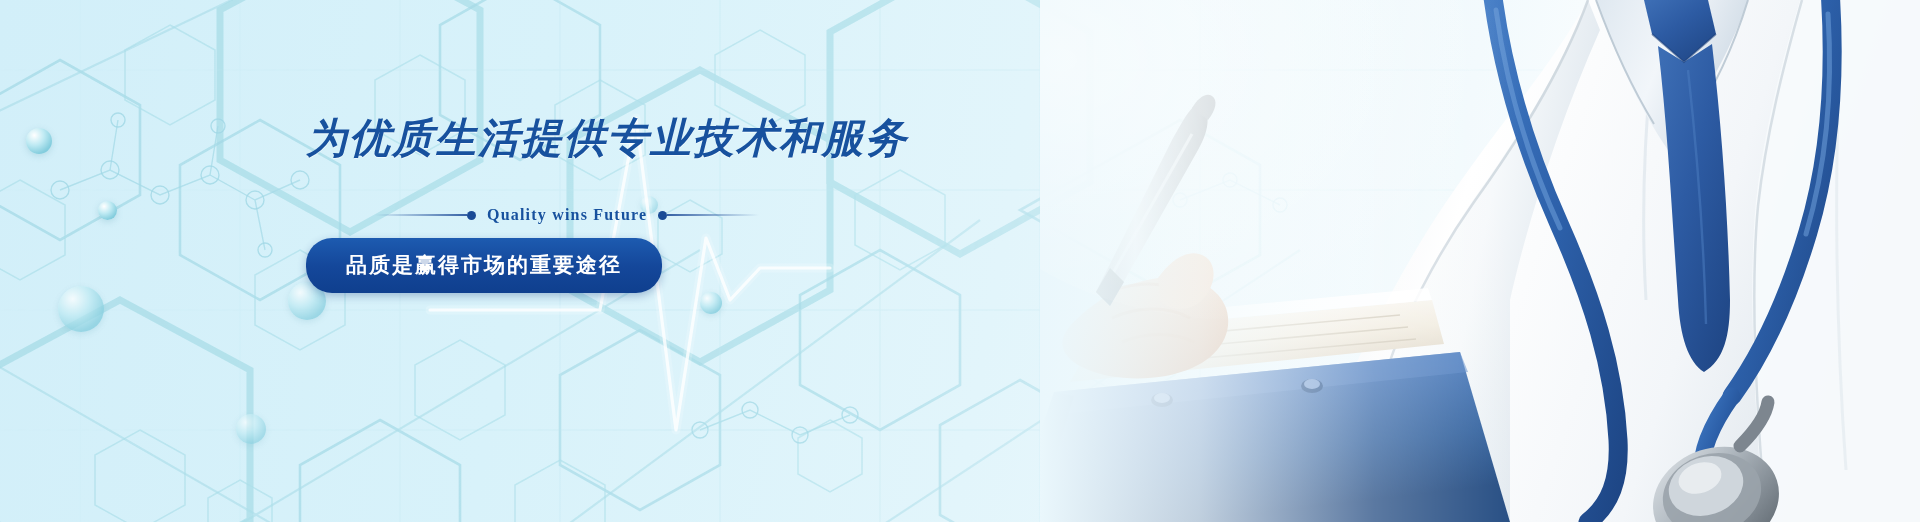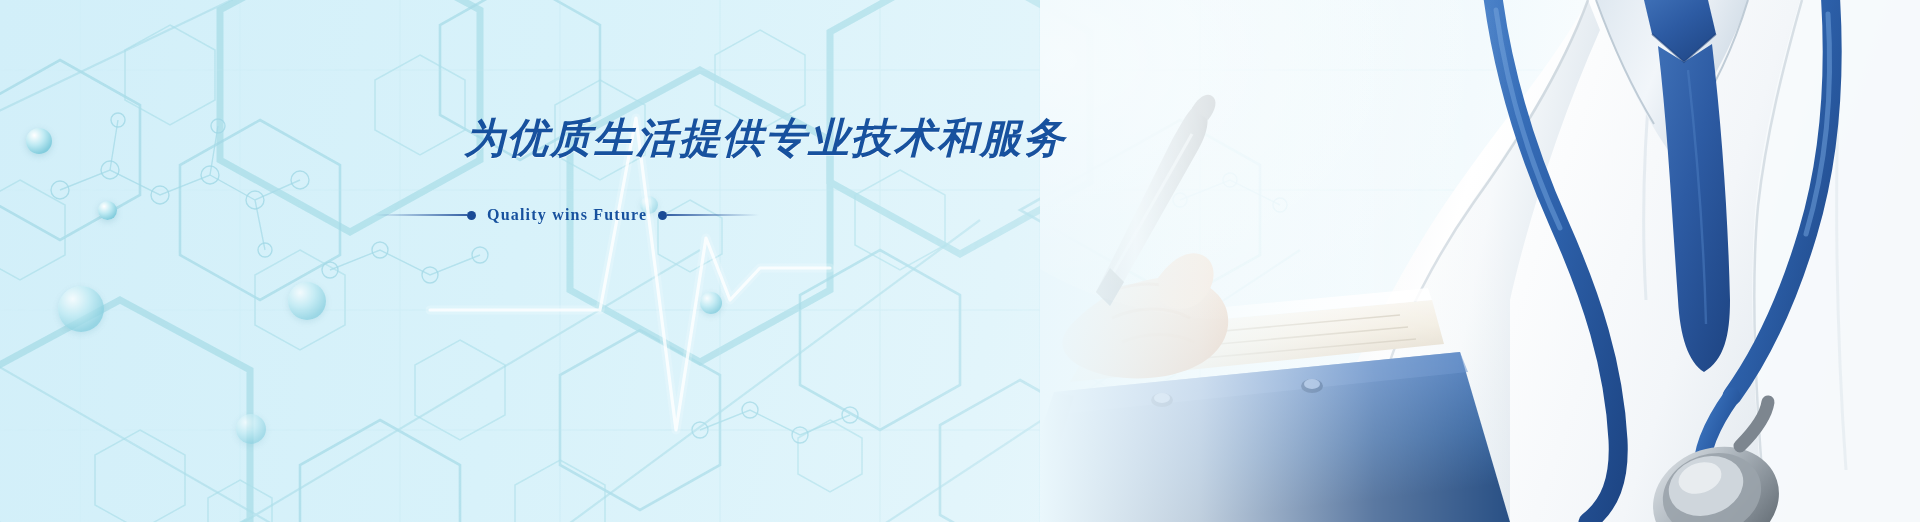--- a/index.html
+++ b/index.html
@@ -39,21 +39,20 @@
   .headline {
     font-family:"Liberation Sans", sans-serif;
     font-size:41px;
     font-weight:bold;
     font-style:italic;
     letter-spacing:2px;
     color:#17519e;
     white-space:nowrap;
     line-height:1;
     text-shadow:0 1px 0 rgba(255,255,255,.55);
-    text-align:right;
   }
 
   
   .divider {
     display:flex;
     align-items:center;
     margin-top:47px;
     margin-left:34px;
     width:412px;
     padding-left:35px;
@@ -409,15 +408,16 @@
     <div class="headline">为优质生活提供专业技术和服务</div>
 
     <div class="divider">
       <span class="rule"></span>
       <span class="dot"></span>
       <span class="eng">Quality wins Future</span>
       <span class="dot"></span>
       <span class="rule right"></span>
     </div>
 
+    <div class="pill">品质是赢得市场的重要途径</div>
   </div>
 
 </div>
 
 </body></html>

